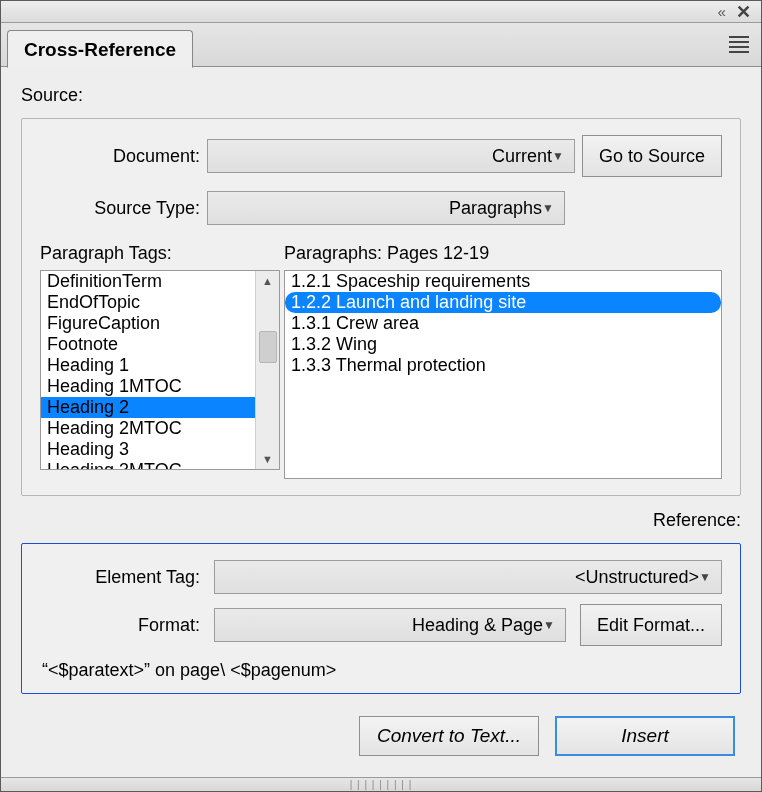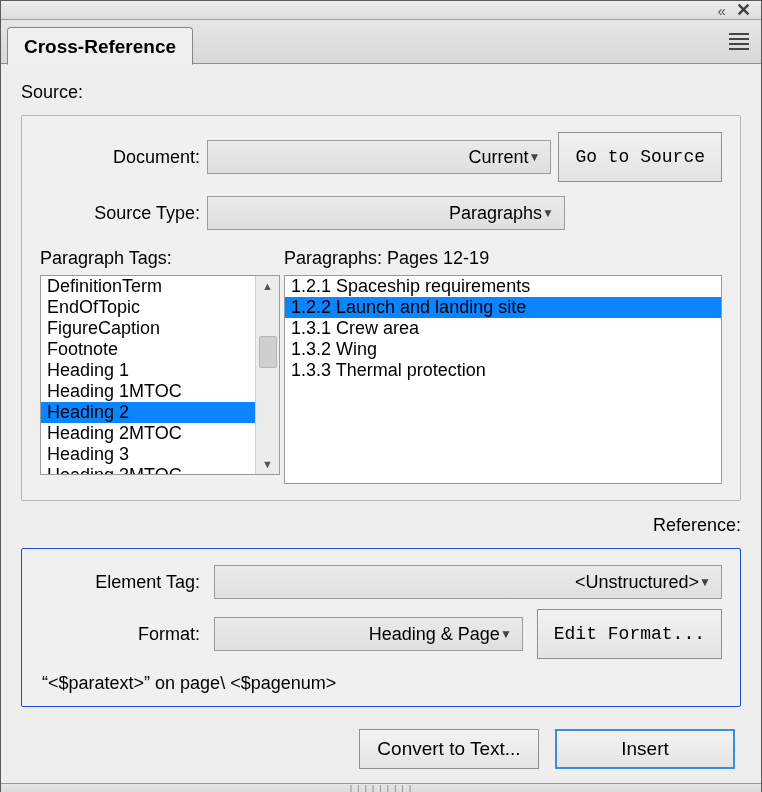--- a/index.html
+++ b/index.html
@@ -89,28 +89,27 @@
   .dropdown {
     height: 34px;
     background: linear-gradient(#eaeaea, #dfdfdf);
     border: 1px solid #9c9c9c;
     display: flex; justify-content: flex-end; align-items: center;
     padding: 0 10px;
     font-size: 18px;
   }
   .dropdown .arrow { font-size: 12px; color: #444; }
   .btn {
-    height: 50px;
+    height: 42px;
     background: linear-gradient(#f2f2f2, #e3e3e3);
     border: 1px solid #8f8f8f;
     display: flex; align-items: center; justify-content: center;
     padding: 16px 16px;
     font-size: 18px;
     cursor: pointer;
-    font-family: Liberation Mono, monospace;
   }
   .lists-row {
     display: grid;
     grid-template-columns: 240px 1fr;
     gap: 4px;
     margin-top: 6px;
   }
   .list-label { font-size: 18px; padding: 4px 0 6px 0;}
   .listbox {
     border: 1px solid #9a9a9a;
@@ -135,21 +134,22 @@
     color: #000000;
   }
   .listbox-noscroll .item {
     padding: 0 6px;
     font-size: 18px;
     line-height: 21px;
     white-space: nowrap;
   }
   .listbox-noscroll .item.selected {
     background: #0a84ff;
-    color: #000000;
+    color: #ffffff;
+    border-radius: 10px;
   }
   .listbox-noscroll {
     border: 1px solid #9a9a9a;
     background: #ffffff;
     height: 209px;
     overflow: hidden;
   }
   .scrollbar {
     position: absolute; right: 0; top: 0; bottom: 0;
     width: 24px; background: #ececec; border-left: 1px solid #d0d0d0;
@@ -169,20 +169,21 @@
     border: 1px solid #1d4ed8;
     border-radius: 2px;
     background: #f0f0f0;
     padding: 16px 18px 12px 18px;
   }
   .template-text { font-size: 18px; padding: 4px 2px 0 2px; }
 
   .footer-buttons {
     display: flex; justify-content: flex-end; gap: 16px;
     padding: 12px 6px 4px 0;
+    font-style: italic;
   }
   .btn-wide {
     width: 180px; height: 40px;
     background: linear-gradient(#f3f3f3, #e4e4e4);
     border: 1px solid #8f8f8f;
     font-size: 19px;
     display: flex; justify-content: center; align-items: center;
   }
   .btn-wide.primary { border: 2px solid #398de0; }
 

